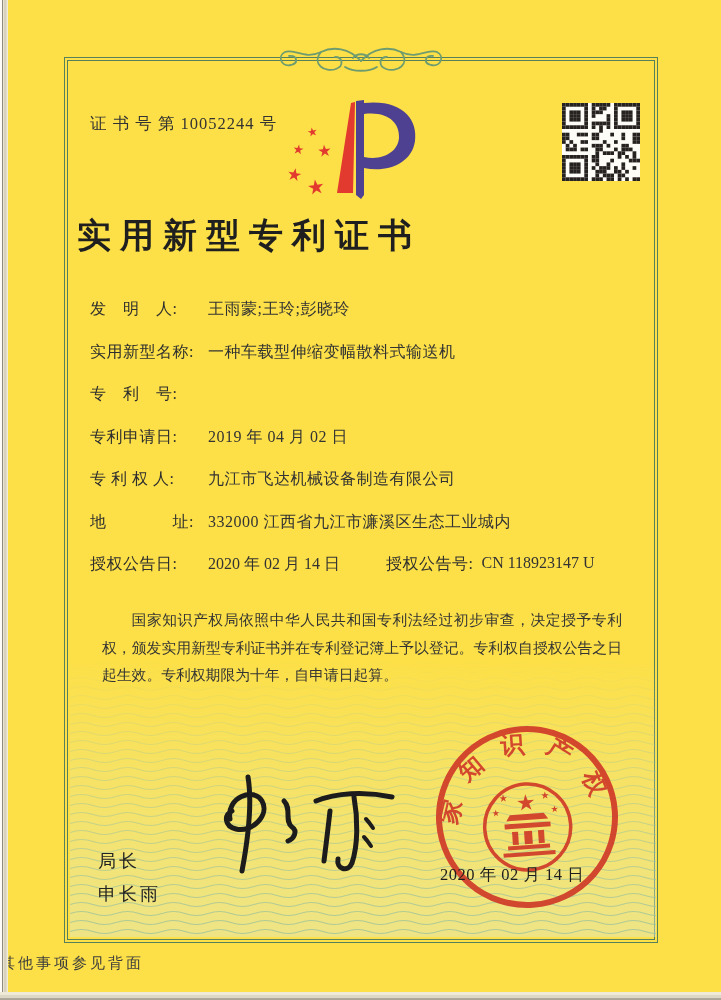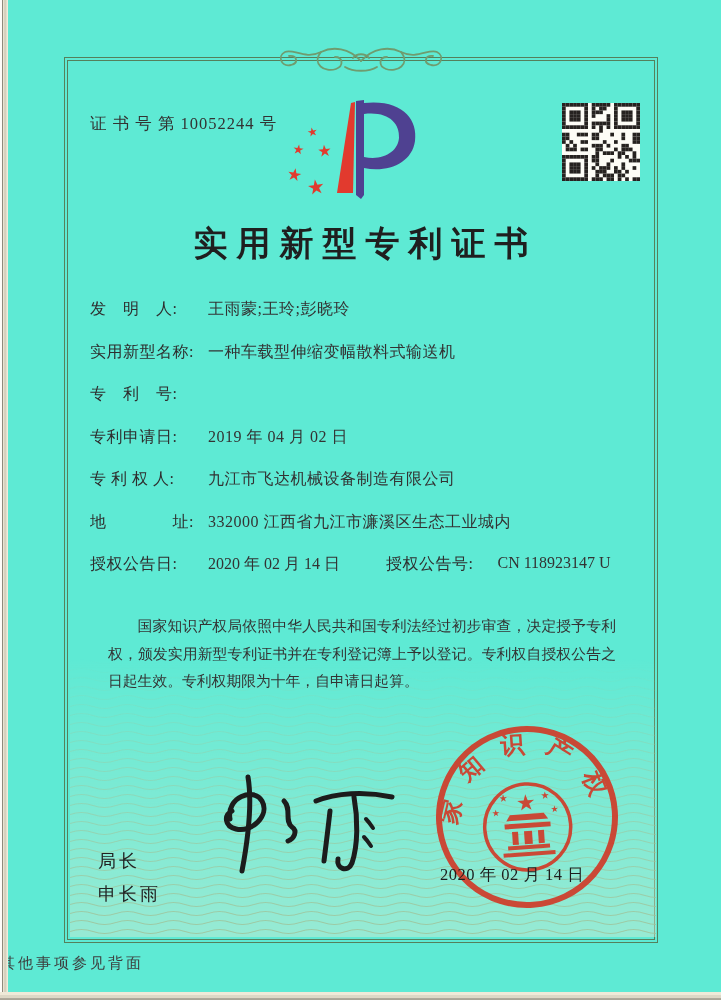--- a/index.html
+++ b/index.html
@@ -1,41 +1,41 @@
 <!DOCTYPE html>
 <html><head>
 <meta charset="utf-8">
 <style>
   html,body{margin:0;padding:0;}
   body{width:721px;height:1000px;position:relative;background:#fbfaf3;
        font-family:"Liberation Serif","DejaVu Serif",serif;color:#2e2e2e;overflow:hidden;}
-  .page{position:absolute;inset:0;background:#5eead4;}
+  .page{position:absolute;inset:0;background:#fde047;}
   .edge-left{position:absolute;left:0;top:0;bottom:0;width:8px;
     background:linear-gradient(90deg,#fdfcf8 0px,#fdfcf8 2px,#8f8a7c 2px,#8f8a7c 3.5px,#e9e4d2 3.5px,#cfc9b6 5px,#f6f2e1 8px);}
   .edge-bottom{position:absolute;left:0;right:0;bottom:0;height:12px;
     background:linear-gradient(0deg,#a8a395 0px,#b0ab9d 2px,#ddd8c6 2px,#ddd8c6 5px,#efead8 5px,#efead8 8px,rgba(246,242,225,0) 8px);}
   .panel{position:absolute;left:64px;top:57px;width:594px;height:886px;
     border:4px double #55805b;box-sizing:border-box;}
   .waves{position:absolute;left:2px;right:2px;bottom:2px;height:280px;z-index:0;}
   .ornament{position:absolute;left:50%;top:-19px;transform:translateX(-50%);z-index:2;}
   .hdr{position:absolute;left:0;top:0;right:0;height:165px;z-index:1;}
   .certno{position:absolute;left:22px;top:52px;font-size:16.5px;letter-spacing:1px;color:#333;}
   .logo{position:absolute;left:50%;top:30px;transform:translateX(-55%);}
   .qr{position:absolute;right:14px;top:42px;width:78px;height:78px;}
-  .title{position:absolute;left:0;right:0;top:160px;text-align:center;
+  .title{position:absolute;left:0;right:0;top:152px;
     font-size:34px;font-weight:bold;letter-spacing:9px;padding-left:9px;color:#1f1f1f;z-index:1;}
   .fields{position:absolute;left:22px;right:18px;top:238px;z-index:1;}
   .frow{display:flex;height:42.5px;align-items:flex-start;font-size:16px;color:#333;}
   .flabel{flex:0 0 118px;letter-spacing:0.5px;color:#2e2e2e;}
   .fvalue{flex:1;letter-spacing:0.5px;}
   .gpair2{margin-left:46px;display:flex;}
-  .gpair2 .flabel{flex:0 0 auto;margin-right:24px;text-align:center;}
+  .gpair2 .flabel{flex:0 0 auto;margin-right:8px;text-align:center;}
   .paras{position:absolute;left:22px;right:20px;top:534px;z-index:1;
     font-size:14.8px;line-height:27.5px;text-align:justify;color:#333;}
-  .paras p{margin:18px;text-indent:2em;}
+  .paras p{margin:12px;text-indent:2em;}
   .sign{position:absolute;left:0;right:0;top:640px;height:238px;z-index:1;}
   .director{position:absolute;left:30px;top:104px;font-size:18px;letter-spacing:3px;color:#222;line-height:33px;margin-top:40px;}
   .sig{position:absolute;left:128px;top:66px;}
   .seal{position:absolute;left:366px;top:23px;width:186px;height:186px;opacity:0.92;
     mix-blend-mode:multiply;transform:rotate(-4deg);}
   .sealdate{position:absolute;left:372px;top:163px;font-size:16.5px;letter-spacing:0.5px;
     color:#1d1d1d;z-index:3;white-space:nowrap;}
   .pagenum{position:absolute;left:0;right:0;bottom:8px;text-align:center;
     font-size:13.5px;letter-spacing:2px;color:#333;z-index:1;}
   .backnote{position:absolute;left:0;right:0;top:954px;text-align:left;

